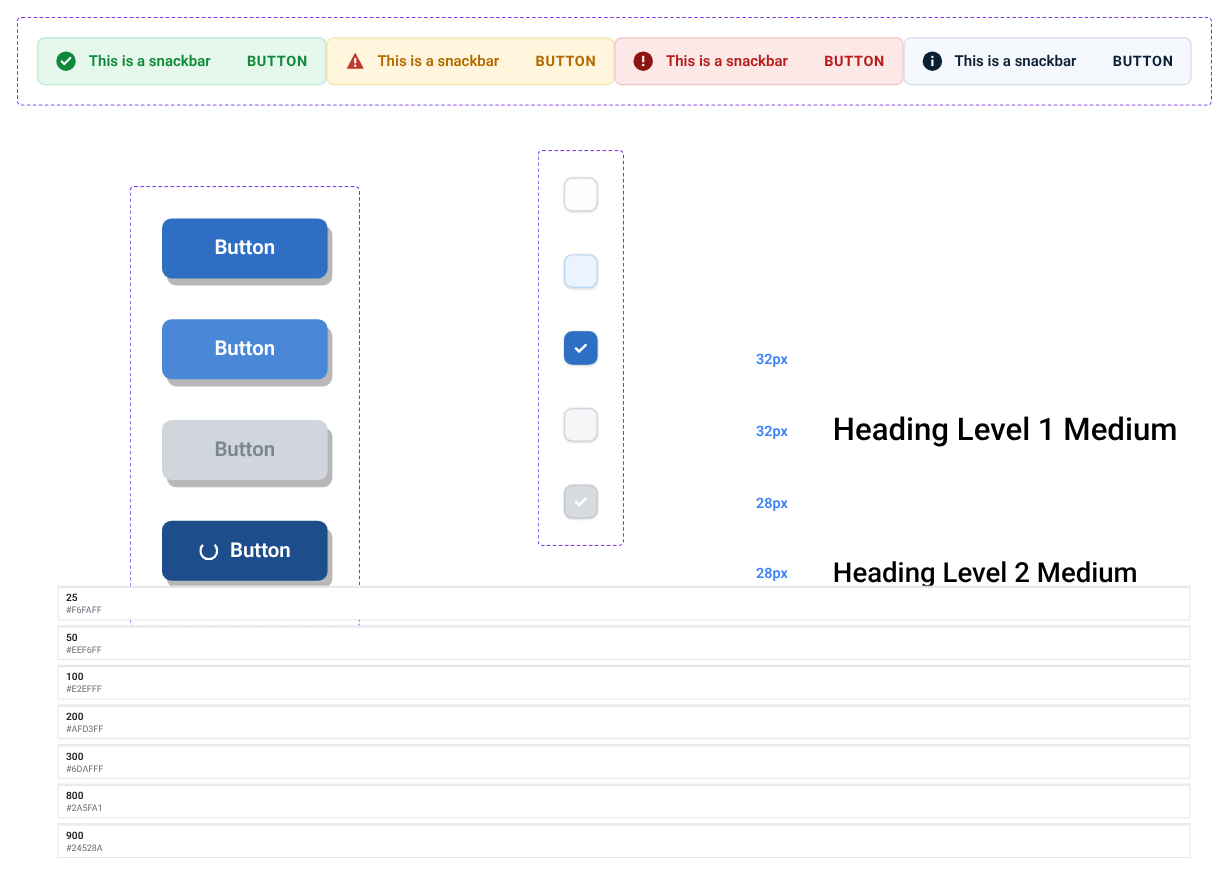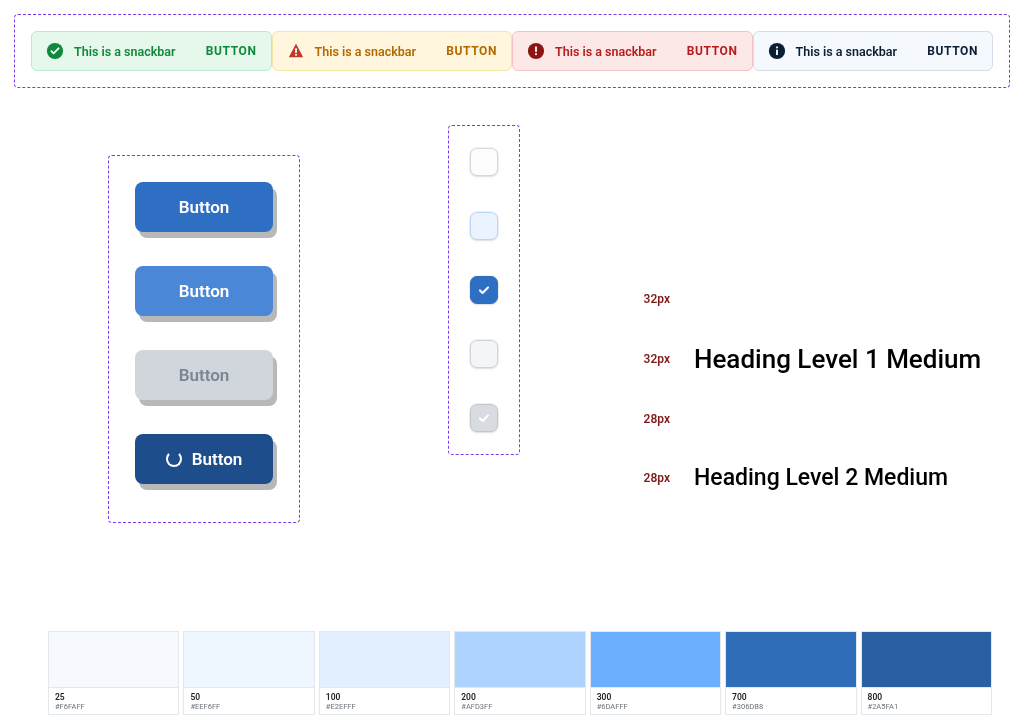--- a/index.html
+++ b/index.html
@@ -114,37 +114,37 @@
   }
   .type-row {
     display:flex;
     align-items:center;
     margin-bottom: 38px;
     gap: 24px;
   }
   .type-row .px {
     font-size: 12px;
     font-weight: 600;
-    color:#7f1d1d;
+    color:#3b82f6;
     width:40px;
-    text-align:right;
   }
   .h1b { font-size:26px; font-weight:800; }
   .h1m { font-size:26px; font-weight:500; }
   .h2b { font-size:23px; font-weight:800; }
   .h2m { font-size:23px; font-weight:500; }
 
   
   .palette {
     position: absolute;
     bottom: 10px;
     left: 48px;
     right: 32px;
     display:flex;
     gap:4px;
+    flex-direction:column;
   }
   .swatch {
     flex:1 1 0;
     height: 84px;
     display:flex;
     flex-direction:column;
     border:1px solid #e4e7ec;
   }
   .swatch .color { flex:1; }
   .swatch .label {
@@ -286,26 +286,26 @@
       </div>
     </div>
     <div class="swatch">
       <div class="color" style="background:#6DAFFF"></div>
       <div class="label">
         <div class="name">300</div>
         <div class="hex">#6DAFFF</div>
       </div>
     </div>
     <div class="swatch">
-      <div class="color" style="background:#306DB8"></div>
-      <div class="label">
-        <div class="name">700</div>
-        <div class="hex">#306DB8</div>
-      </div>
-    </div>
-    <div class="swatch">
       <div class="color" style="background:#2A5FA1"></div>
       <div class="label">
         <div class="name">800</div>
         <div class="hex">#2A5FA1</div>
       </div>
     </div>
+    <div class="swatch">
+      <div class="color" style="background:#24528A"></div>
+      <div class="label">
+        <div class="name">900</div>
+        <div class="hex">#24528A</div>
+      </div>
+    </div>
   </div>
 
 </body></html>

